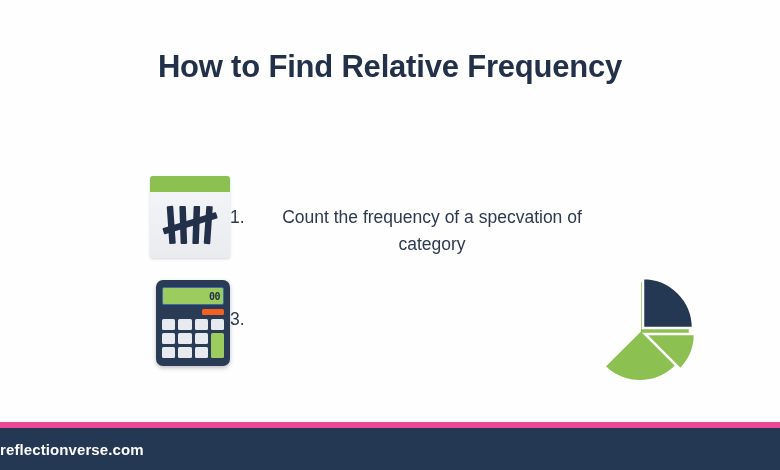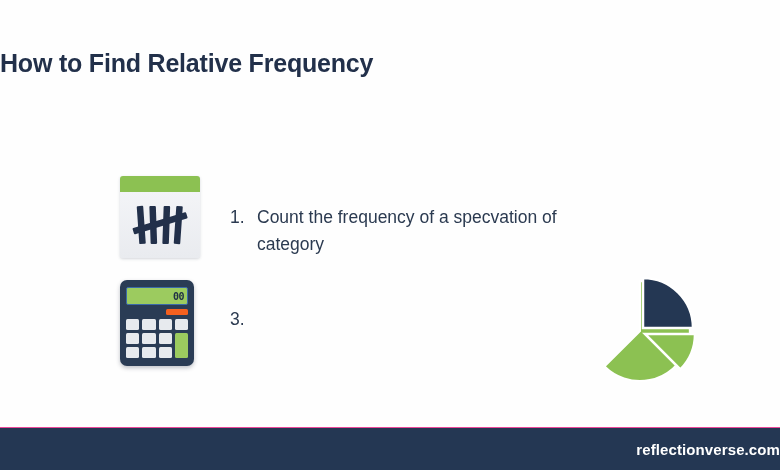--- a/index.html
+++ b/index.html
@@ -22,21 +22,22 @@
     background: #fefefe;
     box-sizing: border-box;
   }
 
   
   .title {
     position: absolute;
     top: 48px;
     left: 0;
     width: 780px;
-    font-size: 25px;
+    text-align: center;
+    font-size: 31px;
     font-weight: bold;
     letter-spacing: -0.2px;
     color: #22304a;
     line-height: 1.2;
   }
 
   
   .content {
     position: absolute;
     top: 168px;
@@ -52,21 +53,21 @@
     display: flex;
     align-items: flex-start;
   }
   .row-1 { top: 6px; }
   .row-2 { top: 110px; }
 
   .icon-slot {
     width: 110px;
     flex: 0 0 110px;
     display: flex;
-    justify-content: flex-start;
+    justify-content: flex-end;
     align-items: flex-start;
     padding-top: 2px;
   }
 
   .step-text {
     flex: 1 1 auto;
     font-size: 17.5px;
     line-height: 1.52;
     color: #2b3a50;
     padding-top: 30px;
@@ -75,20 +76,21 @@
   }
   .row-2 .step-text { padding-top: 28px; }
 
   .step-num {
     flex: 0 0 auto;
     min-width: 17px;
   }
   .step-body {
     flex: 1 1 auto;
     max-width: 350px;
+    text-align: center;
   }
 
   
   .tally-icon {
     position: relative;
     width: 80px;
     height: 82px;
     border-radius: 3px;
     overflow: hidden;
     background: #eef0f3;
@@ -180,24 +182,24 @@
   }
 
   
   .footer {
     position: absolute;
     left: 0;
     bottom: 0;
     width: 780px;
     height: 42px;
     background: #243753;
-    border-top: 1px solid #ec4899;
+    border-top: 6px solid #ec4899;
     display: flex;
     align-items: center;
-    justify-content: flex-end;
+    justify-content: flex-start;
   }
   .footer-text {
     color: #ffffff;
     font-size: 15px;
     font-weight: bold;
     letter-spacing: 0.1px;
   }
 </style>
 </head>
 <body>

